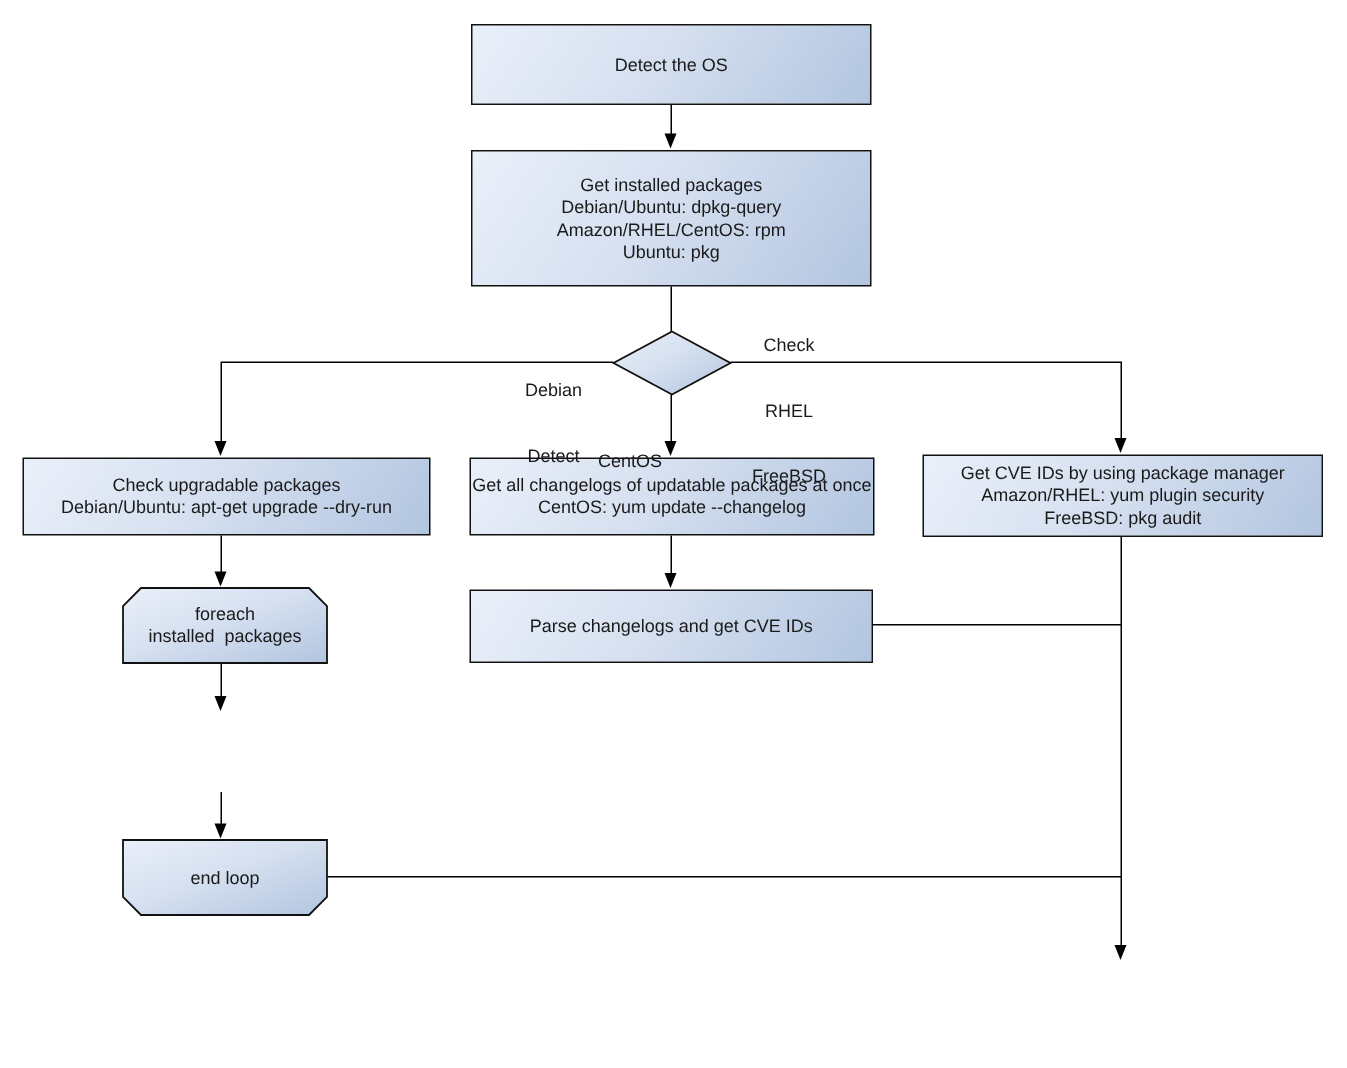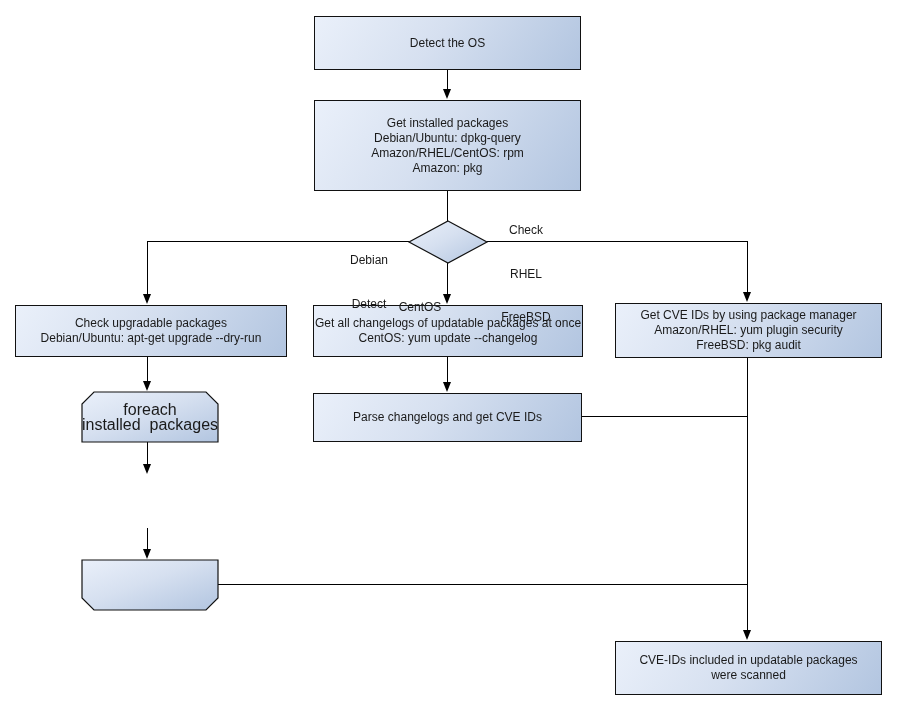--- a/index.html
+++ b/index.html
@@ -8,21 +8,21 @@
     font-family:"Liberation Sans",sans-serif;color:#1a1a1a;overflow:hidden;
   }
   .box{
     position:absolute;border:1px solid #111111;box-sizing:border-box;
     background:linear-gradient(125deg,#eaf0fa 0%,#d6e0f0 45%,#b2c5e0 100%);
     display:flex;flex-direction:column;justify-content:center;align-items:center;
     font-size:12px;line-height:15px;text-align:center;
   }
   .shape-text{
     position:absolute;display:flex;flex-direction:column;justify-content:center;align-items:center;
-    font-size:16px;line-height:15px;text-align:center;
+    font-size:12px;line-height:15px;text-align:center;
   }
   .bline{white-space:pre;}
   .elabel{
     position:absolute;font-size:12px;line-height:14.5px;text-align:center;white-space:pre;
   }
   .hline{position:absolute;height:1px;background:#000000;}
   .vline{position:absolute;width:1px;background:#000000;}
   .arr{
     position:absolute;width:0;height:0;
     border-left:4.5px solid transparent;border-right:4.5px solid transparent;
@@ -83,21 +83,21 @@
   </svg>
 
   <div class="box" style="left:314px;top:16px;width:267px;height:54px">
     <div class="bline">Detect the OS</div>
   </div>
 
   <div class="box" style="left:314px;top:100px;width:267px;height:91px">
     <div class="bline">Get installed packages</div>
     <div class="bline">Debian/Ubuntu: dpkg-query</div>
     <div class="bline">Amazon/RHEL/CentOS: rpm</div>
-    <div class="bline">Amazon: pkg</div>
+    <div class="bline">Ubuntu: pkg</div>
   </div>
 
   <div class="box" style="left:15px;top:305px;width:272px;height:52px">
     <div class="bline">Check upgradable packages</div>
     <div class="bline">Debian/Ubuntu: apt-get upgrade --dry-run</div>
   </div>
 
   <div class="box" style="left:615px;top:303px;width:267px;height:55px">
     <div class="bline">Get CVE IDs by using package manager</div>
     <div class="bline">Amazon/RHEL: yum plugin security</div>
@@ -108,29 +108,28 @@
     <div class="bline">Get all changelogs of updatable packages at once</div>
     <div class="bline">CentOS: yum update --changelog</div>
   </div>
 
   <div class="shape-text" style="left:82px;top:392px;width:136px;height:50px">
     <div class="bline">foreach</div>
     <div class="bline">installed  packages</div>
   </div>
 
 
+  <div class="shape-text" style="left:82px;top:560px;width:136px;height:50px">
+    <div class="bline">end loop</div>
+  </div>
 
   <div class="box" style="left:313px;top:393px;width:269px;height:49px">
     <div class="bline">Parse changelogs and get CVE IDs</div>
   </div>
 
-  <div class="box" style="left:615px;top:641px;width:267px;height:54px">
-    <div class="bline">CVE-IDs included in updatable packages</div>
-    <div class="bline">were scanned</div>
-  </div>
 
   <div class="elabel" style="left:338px;top:224px;width:62px">
     <div>Debian</div>
     <div>Detect</div>
   </div>
 
   <div class="elabel" style="left:494px;top:194px;width:64px">
     <div>Check</div>
     <div>RHEL</div>
     <div>FreeBSD</div>

